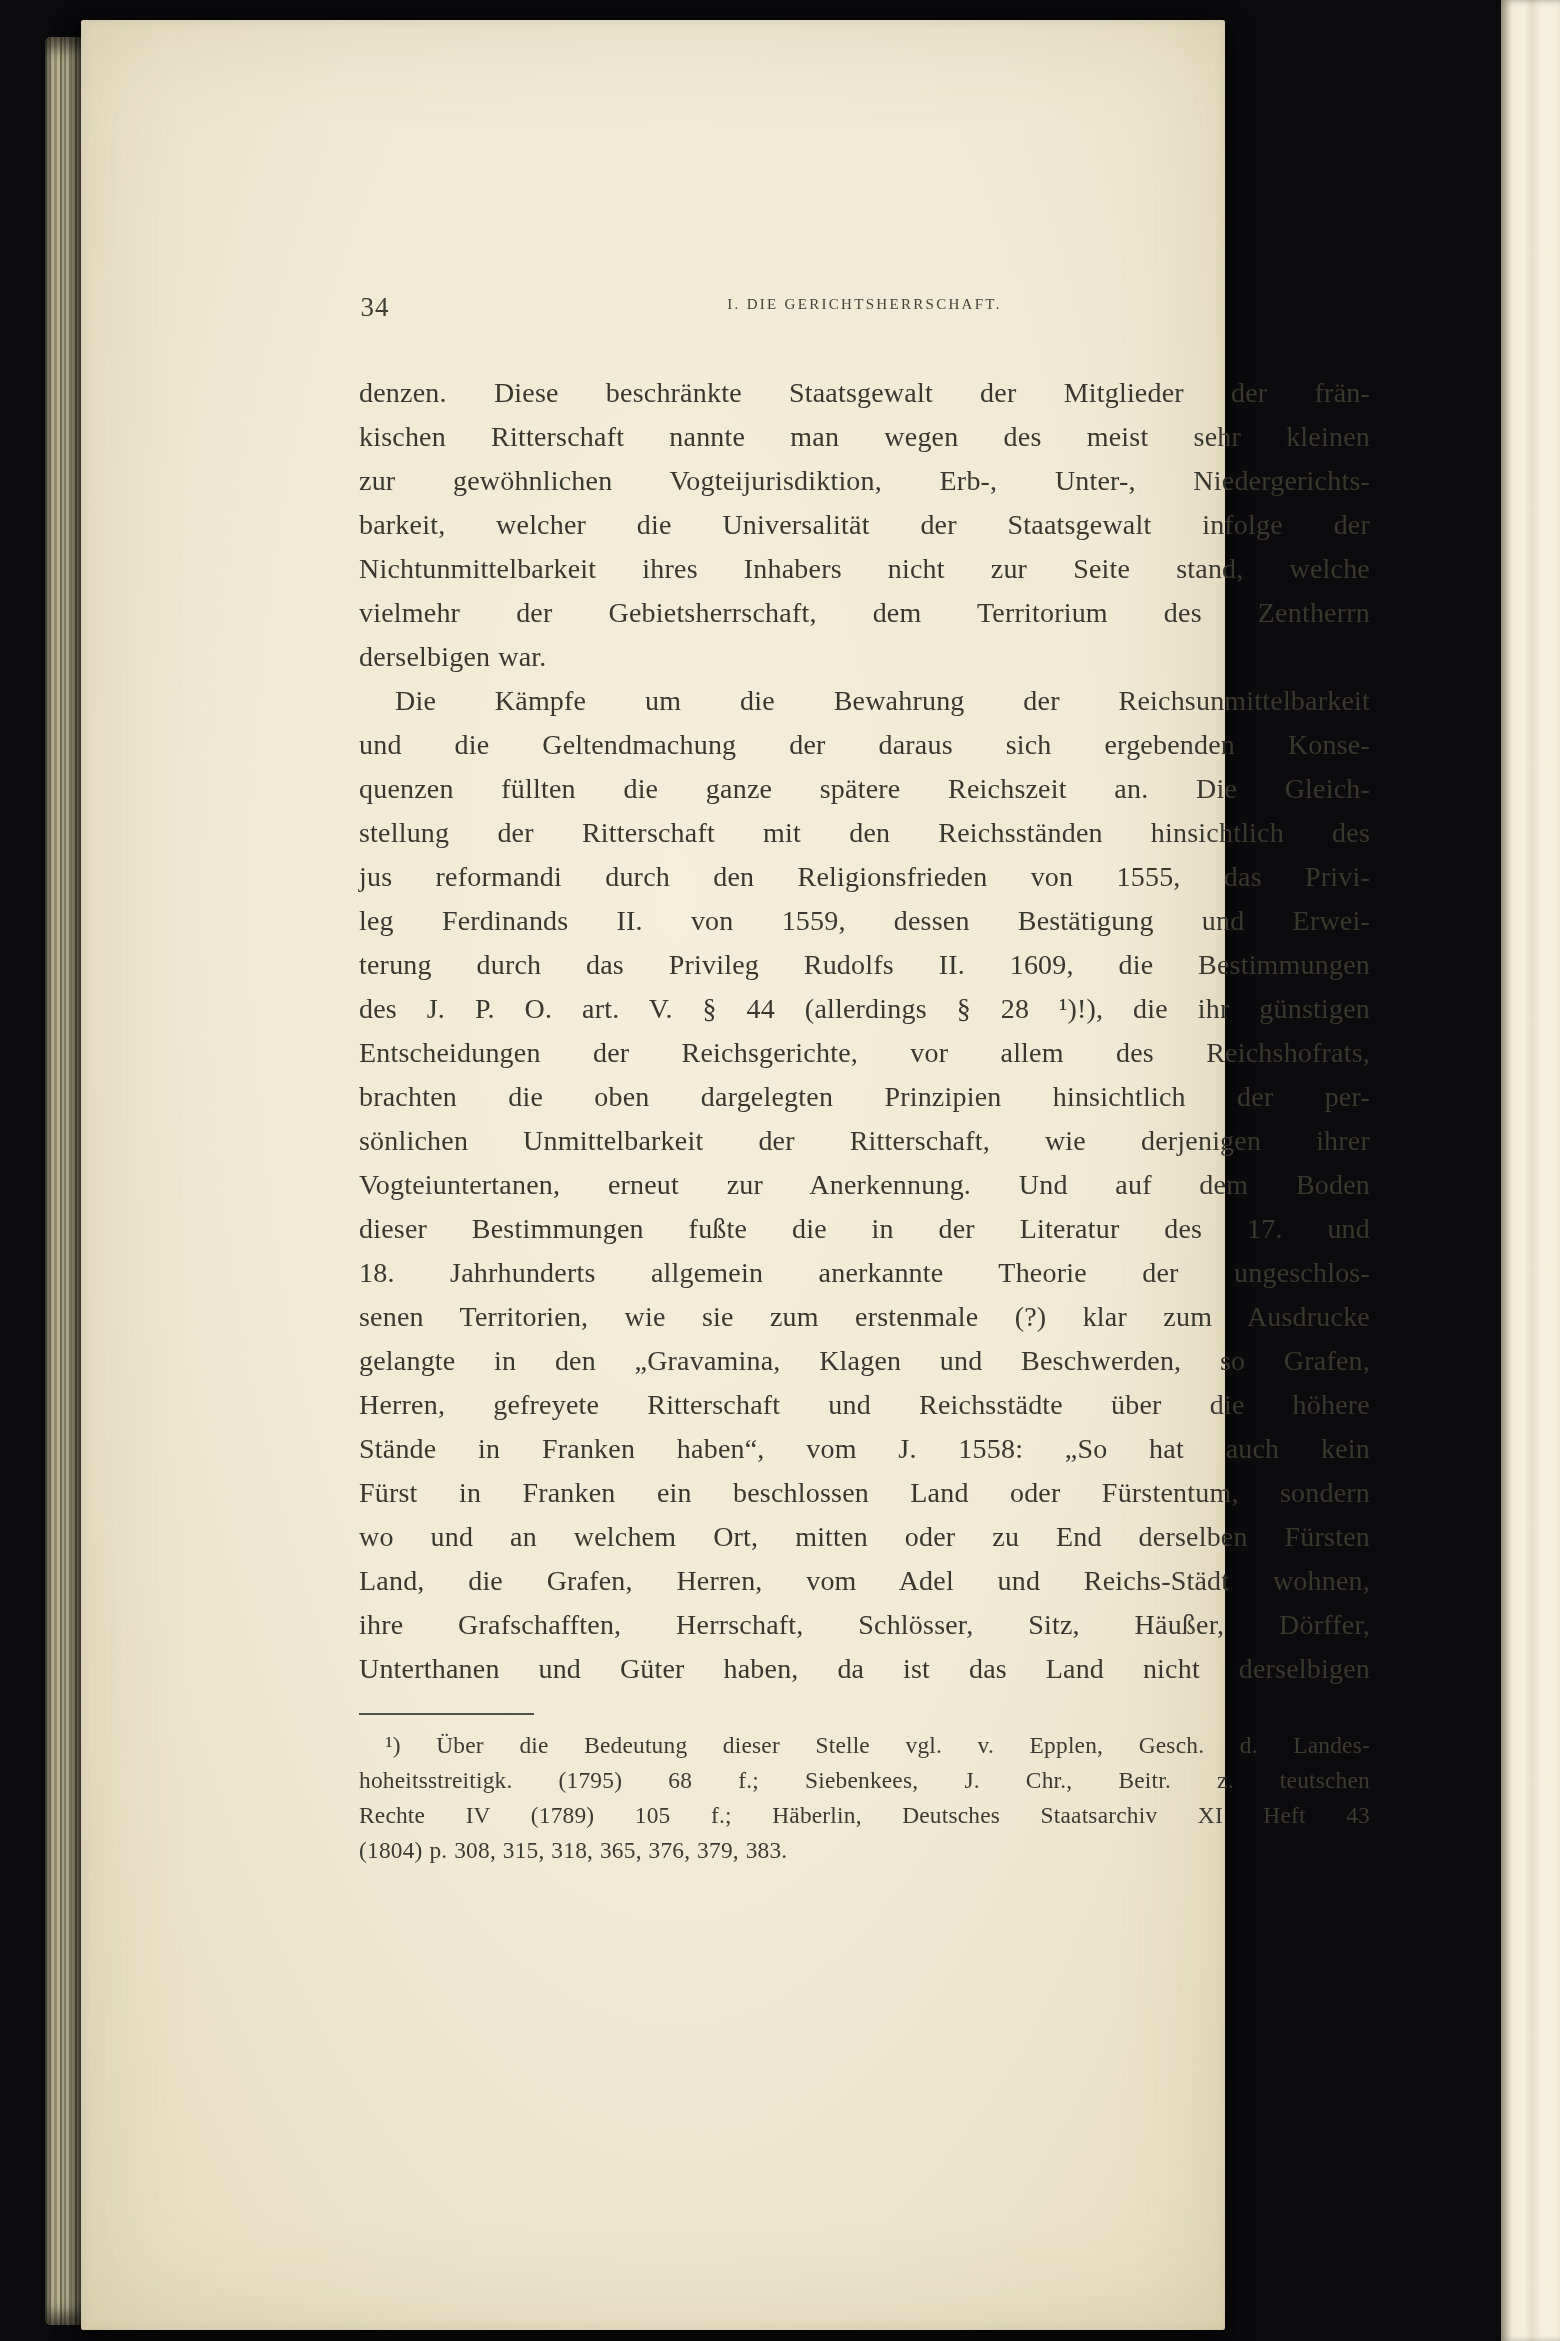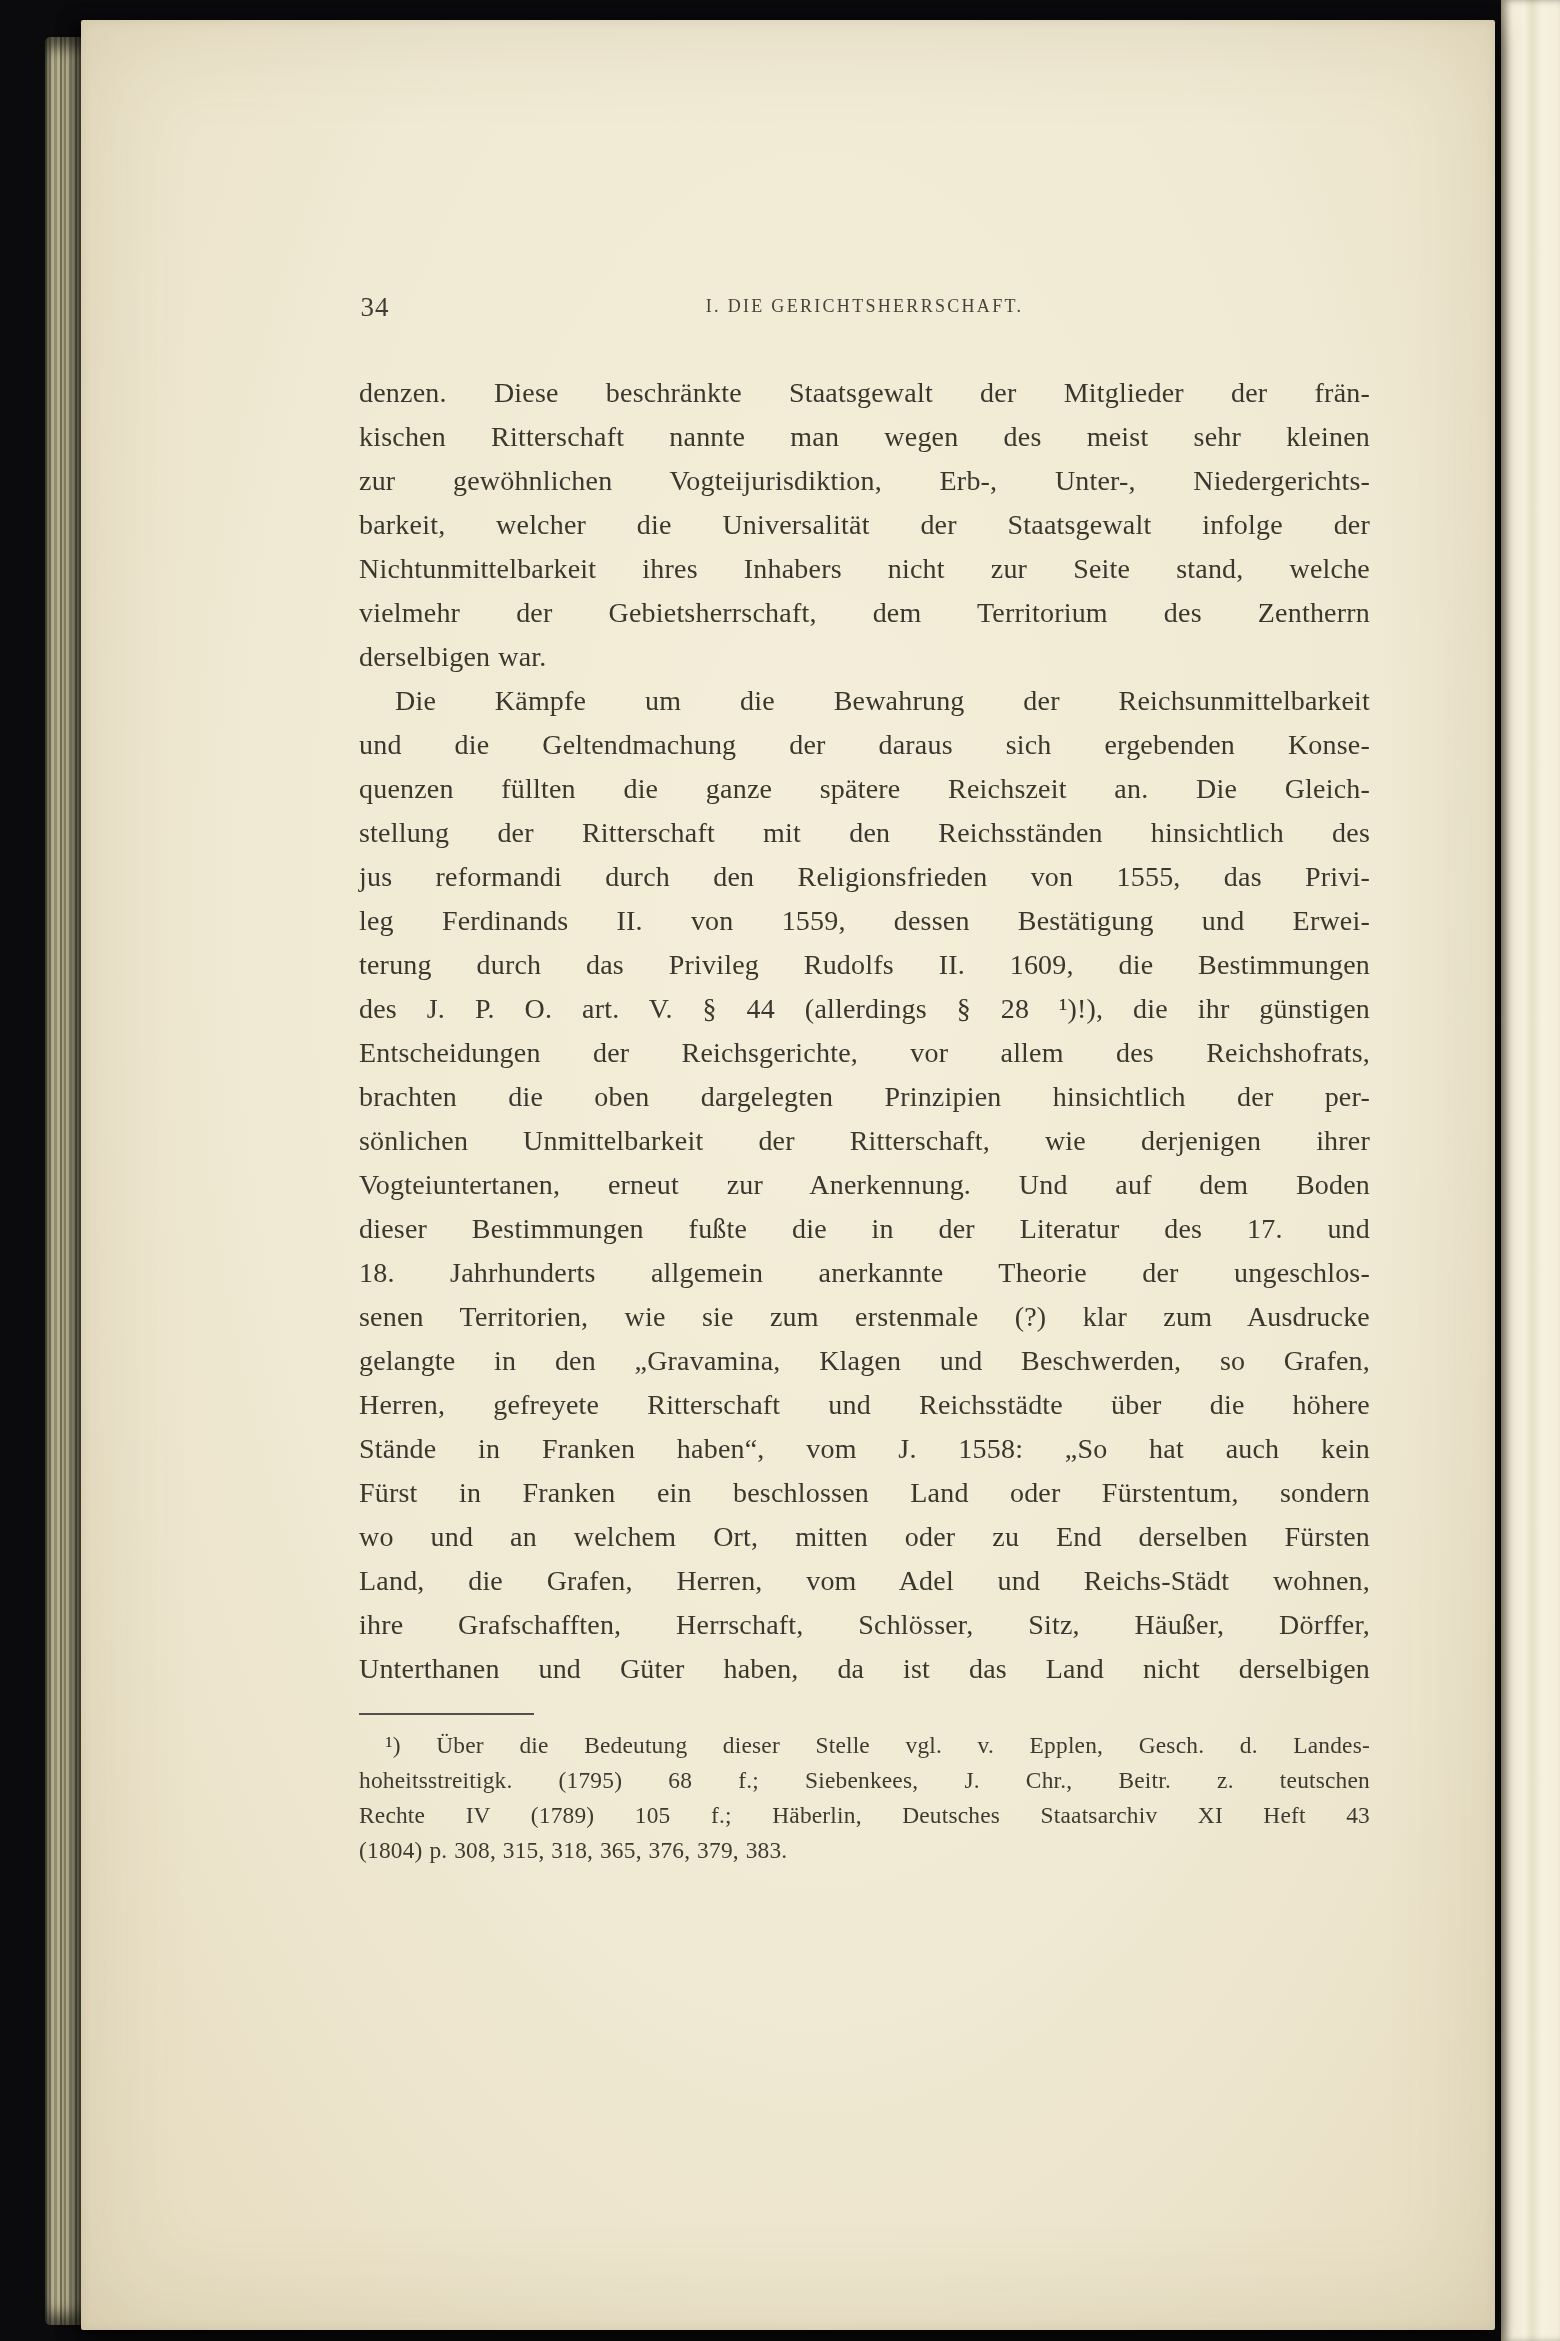--- a/index.html
+++ b/index.html
@@ -26,40 +26,40 @@
   .sliver {
     position:absolute; left:1501px; top:0; width:59px; height:2342px;
     background:linear-gradient(90deg,
       #d8cfb2 0px, #f2ecd8 11px, #f5efdd 23.4px, #e6dfc8 31px,
       #f6f0de 41px, #f3edda 59px);
     box-shadow: inset 4.7px 0 7.8px rgba(0,0,0,.35);
   }
 
   
   .page {
-    position:absolute; left:81px; top:20px; width:1414px; height:2310px;
+    position:absolute; left:81px; top:20px; width:1144px; height:2310px;
     background:
       radial-gradient(ellipse at 52% 38%, #f4eeda 0%, #f0e9d3 55%, #e5dbbf 100%);
     box-shadow:
       -7.8px 0 15.6px rgba(0,0,0,.5),
       0 9.4px 23.4px rgba(0,0,0,.55),
       inset 0 0 109px rgba(125,105,60,.16),
       inset 0 0 11px rgba(125,105,60,.12);
     border-radius:2.3px;
   }
 
   .content { position:absolute; left:278px; top:270px; width:1011px; color:#3a382e; }
 
   .page-head { position:relative; height:39px; }
   .page-number {
     position:absolute; left:1.6px; top:1.6px;
     font-size:27px; color:#3f3d33; letter-spacing:0.8px;
   }
   .running-title {
-    text-align:center; font-size:18px; letter-spacing:2.3px;
+    text-align:center; font-size:15px; letter-spacing:2.3px;
     color:#45433a; padding-top:5.5px;
   }
 
   .body-text { margin-top:42px; font-size:28px; line-height:44px; }
   .line {
     text-align:justify;
     text-align-last:justify;
     letter-spacing:0.2px;
     word-spacing:0.8px;
   }

